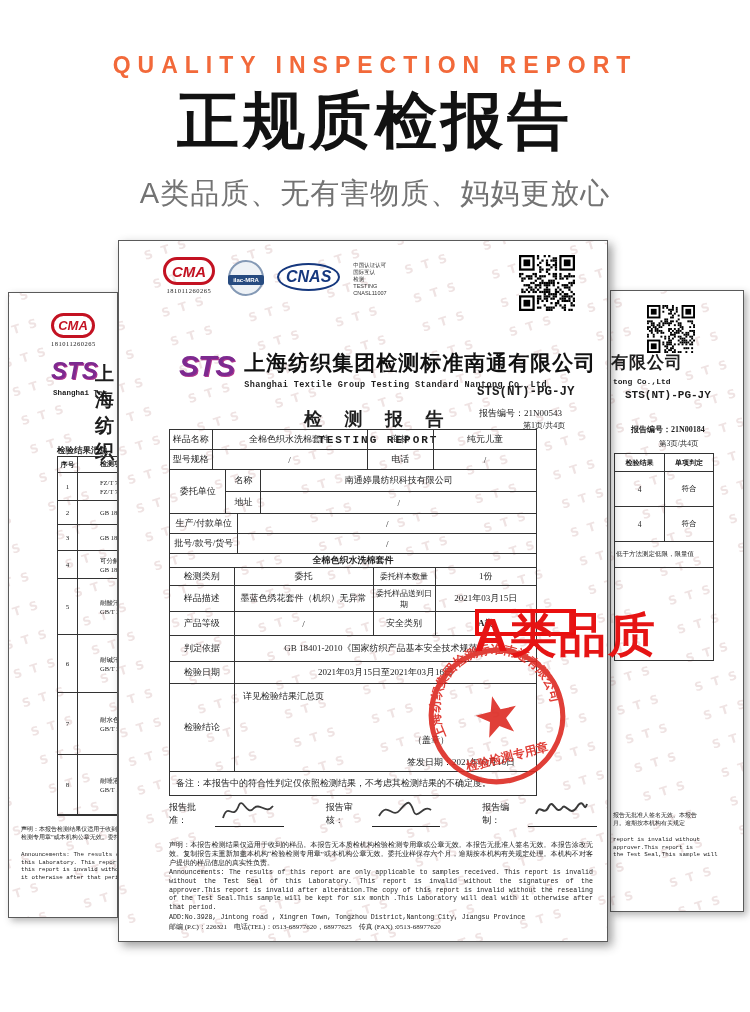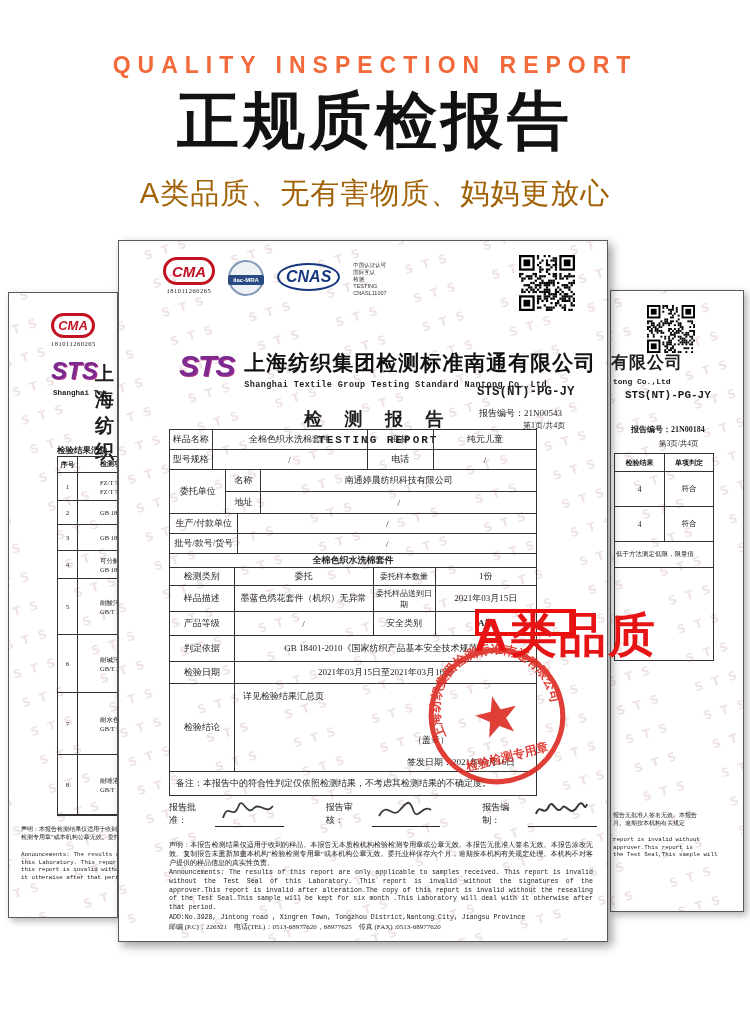--- a/index.html
+++ b/index.html
@@ -6,21 +6,21 @@
   html,body { background:#fff; }
   .page { position:relative; width:750px; height:1012px; margin:0 auto; overflow:hidden;
           font-family:"Liberation Sans", sans-serif; background:#fff; }
 
   
   .eyebrow { position:absolute; top:52px; left:0; width:100%; text-align:center;
              color:#f2693a; font-size:23px; font-weight:bold; letter-spacing:7px; }
   .big-title { position:absolute; top:80px; left:0; width:100%; text-align:center;
                color:#121212; font-size:62px; line-height:82px; font-weight:900; letter-spacing:4px; }
   .subtitle { position:absolute; top:174px; left:0; width:100%; text-align:center;
-              color:#a16207; font-size:29px; letter-spacing:1px; }
+              color:#737373; font-size:29px; letter-spacing:1px; }
 
   
   .cert { position:absolute; background:#fff; border:1px solid #5a5a5a; overflow:hidden;
           font-family:"Liberation Serif", serif; color:#1d1d1d; }
   .cert-main { left:118px; top:240px; width:490px; height:702px; z-index:5;
                box-shadow:4px 4px 9px rgba(40,40,40,.45); }
   .cert-side { box-shadow:3px 3px 7px rgba(40,40,40,.35); }
   .cert-left { left:8px;  top:292px; width:110px; height:626px; }
   .cert-right{ left:610px; top:290px; width:134px; height:622px; }
 

